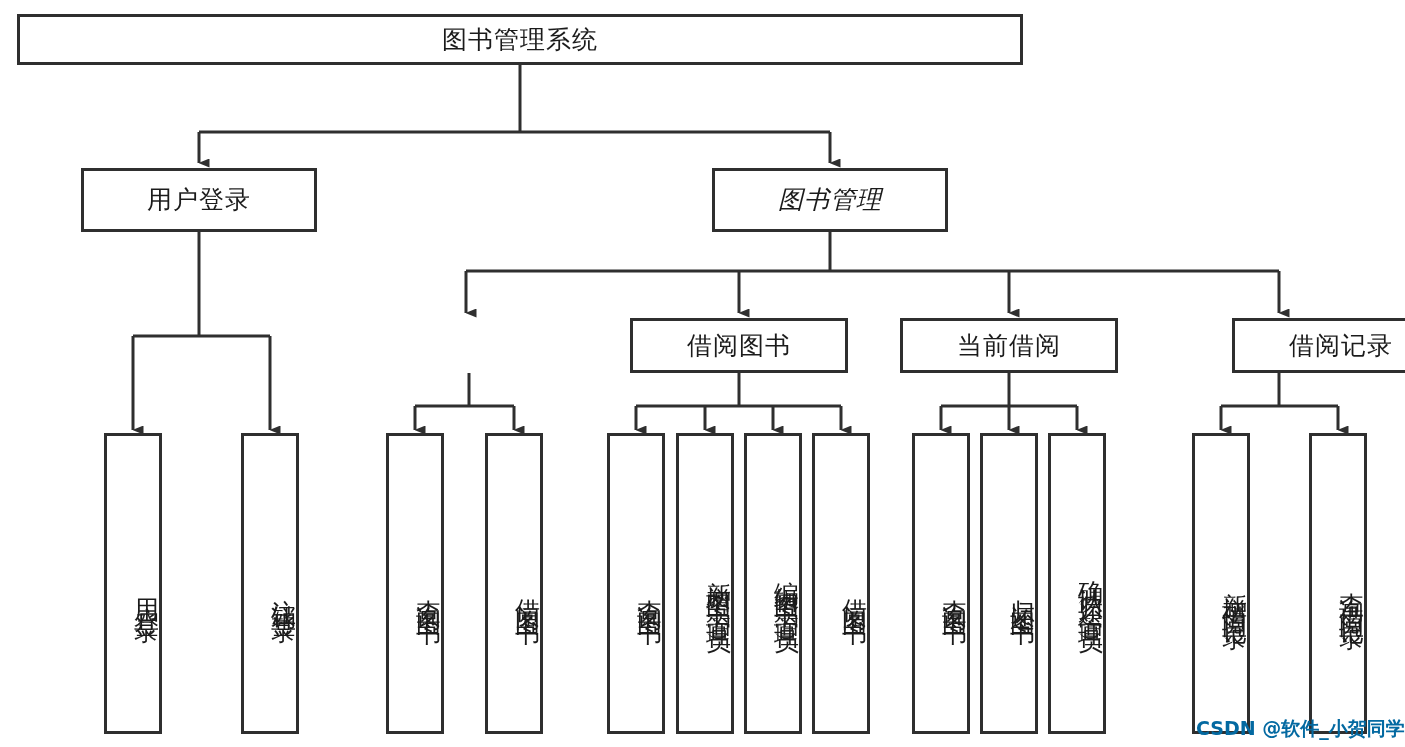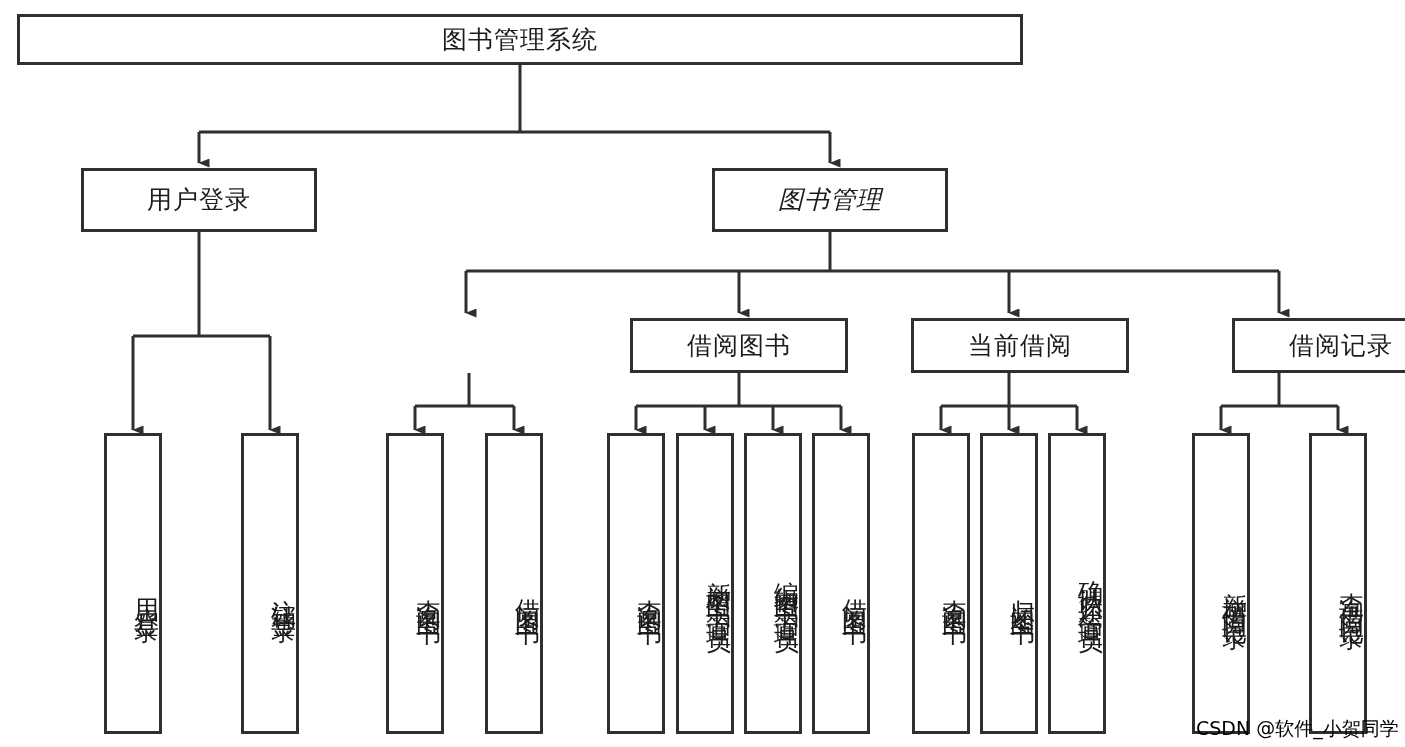--- a/index.html
+++ b/index.html
@@ -55,23 +55,24 @@
     position: absolute;
     left: 0;
     top: 0;
     width: 1405px;
     height: 747px;
     pointer-events: none;
   }
   .watermark {
     position: absolute;
     font-size: 19px;
-    color: #000000;
+    color: #0369a1;
     white-space: nowrap;
     letter-spacing: 0px;
+    font-weight: bold;
   }
 </style>
 </head>
 <body>
 
 <div id="canvas">
 
   <svg class="links" viewBox="0 0 1405 747" xmlns="http://www.w3.org/2000/svg">
     <defs>
       <marker id="arw" markerWidth="9" markerHeight="11" refX="4.5" refY="10.5" orient="auto" markerUnits="userSpaceOnUse">
@@ -129,21 +130,21 @@
   <div class="node horiz" style="left:81px; top:168px; width:236px; height:64px;">
     <span>用户登录</span>
   </div>
   <div class="node horiz" style="left:712px; top:168px; width:236px; height:64px;font-style:italic;">
     <span>图书管理</span>
   </div>
 
   <div class="node horiz" style="left:630px; top:318px; width:218px; height:55px;">
     <span>借阅图书</span>
   </div>
-  <div class="node horiz" style="left:900px; top:318px; width:218px; height:55px;margin-left:11px;">
+  <div class="node horiz" style="left:900px; top:318px; width:218px; height:55px;">
     <span>当前借阅</span>
   </div>
   <div class="node horiz" style="left:1232px; top:318px; width:218px; height:55px;">
     <span>借阅记录</span>
   </div>
 
   <div class="node vert" style="left:104px; top:433px; width:58px; height:301px;">
     <span class="vlabel">用户登录</span>
   </div>
   <div class="node vert" style="left:241px; top:433px; width:58px; height:301px;">

